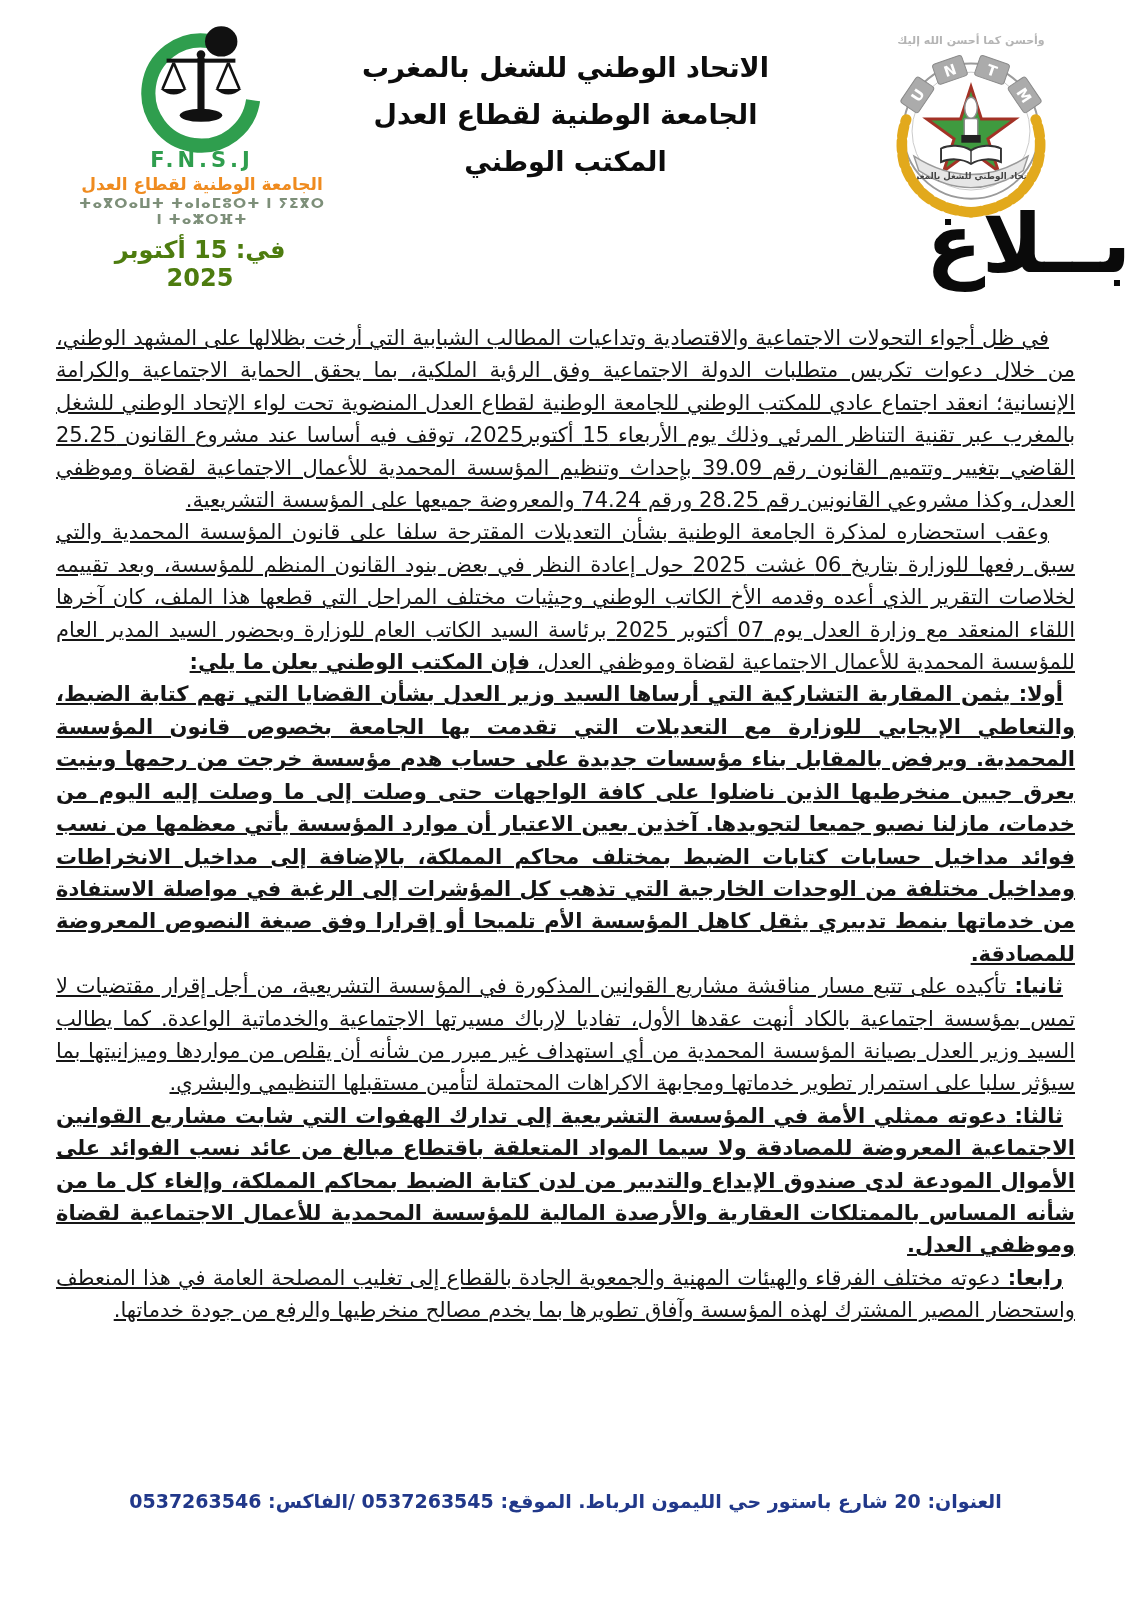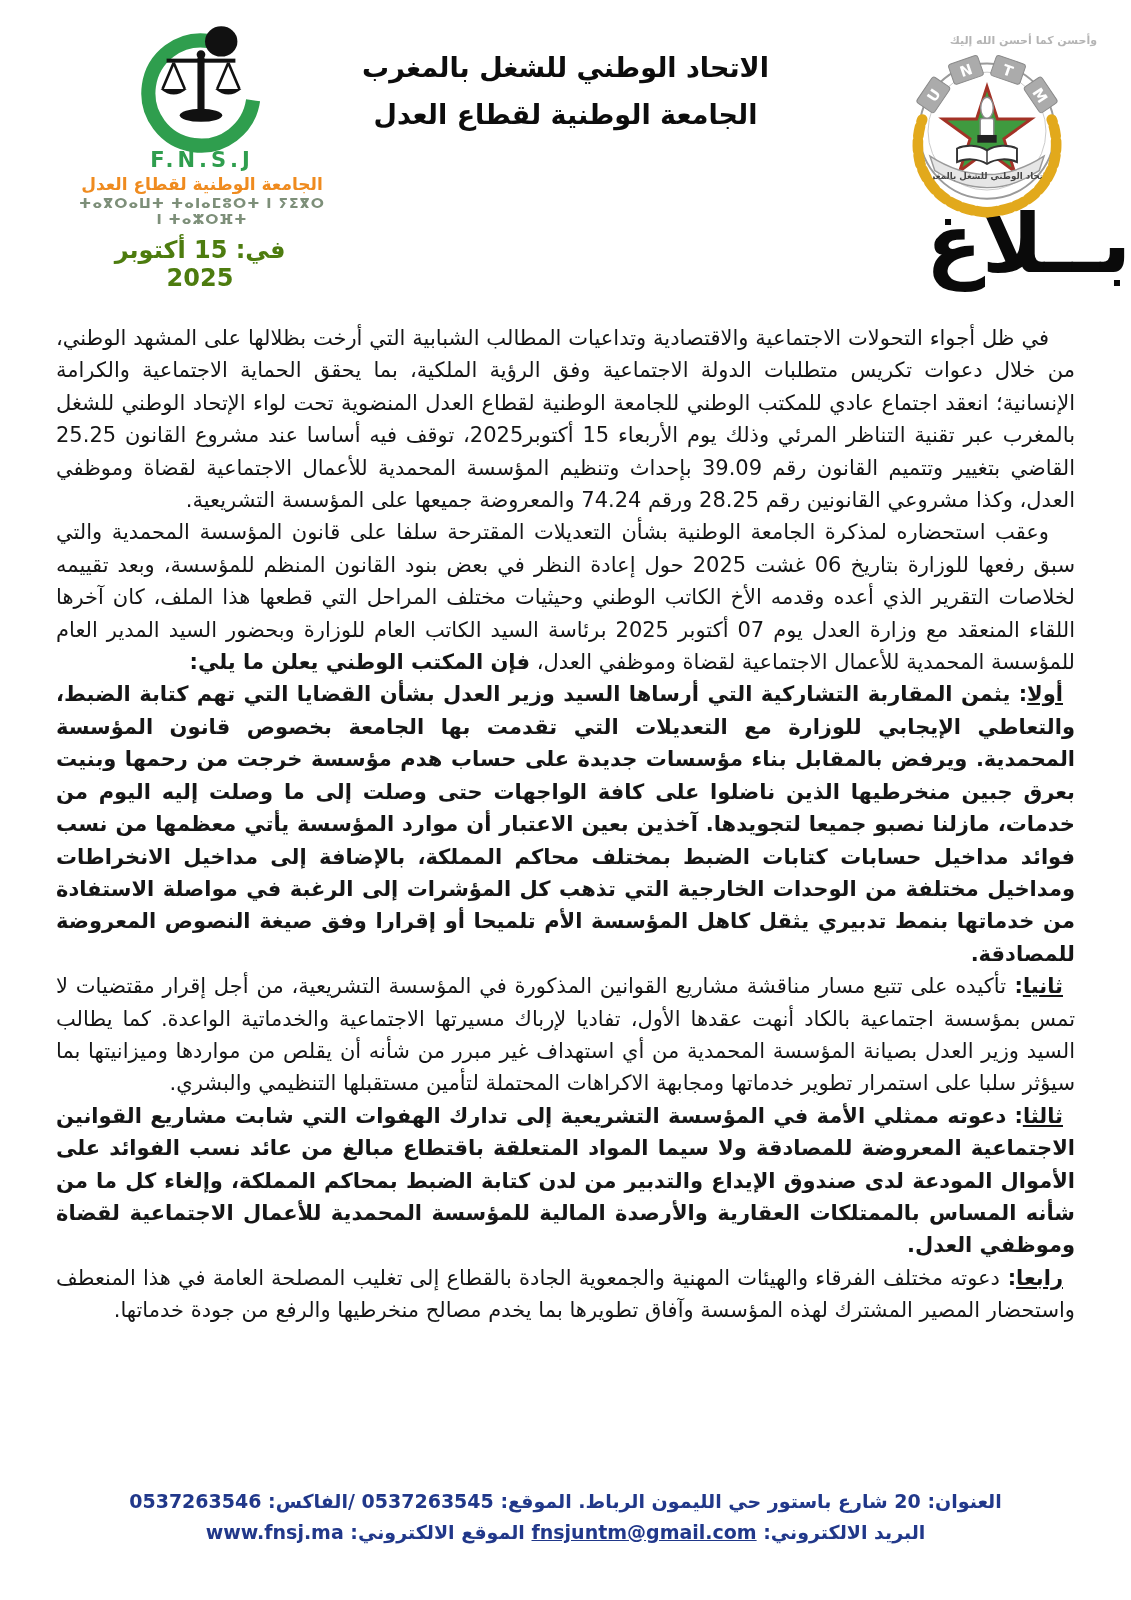--- a/index.html
+++ b/index.html
@@ -18,30 +18,30 @@
   .fnsj-logo svg{display:block;margin:0 auto;}
   .fnsj-acronym{font-size:21px;font-weight:bold;letter-spacing:4px;margin-top:-6px;}
   .fnsj-ar{font-size:17px;font-weight:bold;margin-top:2px;}
   .fnsj-tif{font-size:14px;letter-spacing:1px;color:#7d8f79;margin-top:1px;font-weight:bold;}
   .doc-date{position:absolute;top:236px;left:80px;width:240px;text-align:center;
     font-weight:bold;font-size:24px;color:#4d7c0f;}
   .org-block{position:absolute;top:44px;right:0;left:0;text-align:center;}
   .org-block div{font-size:27px;font-weight:bold;line-height:47px;color:#0d0d0d;}
   .main-title{position:absolute;top:196px;right:0;left:0;text-align:right;
     font-size:82px;font-weight:bold;color:#0a0a0a;letter-spacing:1px;}
-  .untm-logo{position:absolute;top:34px;right:34px;width:220px;text-align:right;}
+  .untm-logo{position:absolute;top:34px;right:50px;width:220px;text-align:center;}
   .untm-motto{font-size:11px;color:#b4b4b4;font-weight:bold;margin-bottom:1px;}
   .untm-logo svg{display:block;margin:0 auto;}
   
   .doc-body{
     position:absolute;top:322px;right:56px;left:56px;height:1150px;
     overflow:hidden;
     font-size:21px;line-height:32.4px;text-align:justify;
   }
-  .doc-body p{margin:0;}
+  .doc-body p{margin:0;text-decoration:underline;}
   .indent{text-indent:26px;}
   .sec-label{font-weight:bold;text-decoration:underline;}
   .sec-colon{font-weight:bold;}
   .bold{font-weight:bold;}
   
   .doc-footer{
     position:absolute;right:0;left:0;top:1486px;text-align:center;
     color:#21388a;font-weight:bold;font-size:19px;line-height:31px;
   }
   .doc-footer a{color:#21388a;}
@@ -74,20 +74,21 @@
     <div class="fnsj-acronym" style="color:#2f9e4e;">F.N.S.J</div>
     <div class="fnsj-ar" style="color:#ef8b1f;">الجامعة الوطنية لقطاع العدل</div>
     <div class="fnsj-tif">ⵜⴰⴳⵔⴰⵡⵜ ⵜⴰⵏⴰⵎⵓⵔⵜ ⵏ ⵢⵉⴳⵔ ⵏ ⵜⴰⵣⵔⴼⵜ</div>
   </div>
 
   <div class="doc-date">في: 15 أكتوبر 2025</div>
 
   <div class="org-block">
     <div>الاتحاد الوطني للشغل بالمغرب</div>
     <div>الجامعة الوطنية لقطاع العدل</div>
+    <div>المكتب الوطني</div>
   </div>
 
   <div class="main-title">بــلاغ</div>
 
   <div class="untm-logo">
     <div class="untm-motto">وأحسن كما أحسن الله إليك</div>
     <svg width="188" height="172" viewBox="0 0 190 178">
       <circle cx="95" cy="86" r="70" fill="#ffffff" stroke="#9a9a9a" stroke-width="2"></circle>
       <circle cx="95" cy="86" r="61" fill="none" stroke="#c9c9c9" stroke-width="1"></circle>
 
@@ -139,16 +140,15 @@
 
     <p><span style="display:inline-block;width:12px;"></span><span class="sec-label">ثانيا</span><span class="sec-colon">: </span><span>تأكيده على تتبع مسار مناقشة مشاريع القوانين المذكورة في المؤسسة التشريعية، من أجل إقرار مقتضيات لا تمس بمؤسسة اجتماعية بالكاد أنهت عقدها الأول، تفاديا لإرباك مسيرتها الاجتماعية والخدماتية الواعدة. كما يطالب السيد وزير العدل بصيانة المؤسسة المحمدية من أي استهداف غير مبرر من شأنه أن يقلص من مواردها وميزانيتها بما سيؤثر سلبا على استمرار تطوير خدماتها ومجابهة الاكراهات المحتملة لتأمين مستقبلها التنظيمي والبشري.</span></p>
 
     <p class="bold"><span style="display:inline-block;width:12px;"></span><span class="sec-label">ثالثا</span><span class="sec-colon">: </span><span>دعوته ممثلي الأمة في المؤسسة التشريعية إلى تدارك الهفوات التي شابت مشاريع القوانين الاجتماعية المعروضة للمصادقة ولا سيما المواد المتعلقة باقتطاع مبالغ من عائد نسب الفوائد على الأموال المودعة لدى صندوق الإيداع والتدبير من لدن كتابة الضبط بمحاكم المملكة، وإلغاء كل ما من شأنه المساس بالممتلكات العقارية والأرصدة المالية للمؤسسة المحمدية للأعمال الاجتماعية لقضاة وموظفي العدل.</span></p>
 
     <p><span style="display:inline-block;width:12px;"></span><span class="sec-label">رابعا</span><span class="sec-colon">: </span><span>دعوته مختلف الفرقاء والهيئات المهنية والجمعوية الجادة بالقطاع إلى تغليب المصلحة العامة في هذا المنعطف واستحضار المصير المشترك لهذه المؤسسة وآفاق تطويرها بما يخدم مصالح منخرطيها والرفع من جودة خدماتها.</span></p>
   </div>
 
   <div class="doc-footer">
     <div><span>العنوان: </span><span>20 شارع باستور حي الليمون الرباط. </span><span>الموقع: </span><span>0537263545</span><span> /الفاكس: </span><span>0537263546</span></div>
-    <div><span>البريد الالكتروني: </span><a href="#" class="email-link">fnsjuntm@gmail.com</a><span> الموقع الالكتروني: </span><a href="#" class="site-link">www.fnsj.ma</a></div>
   </div>
 
 </div>
 
 </body></html>

